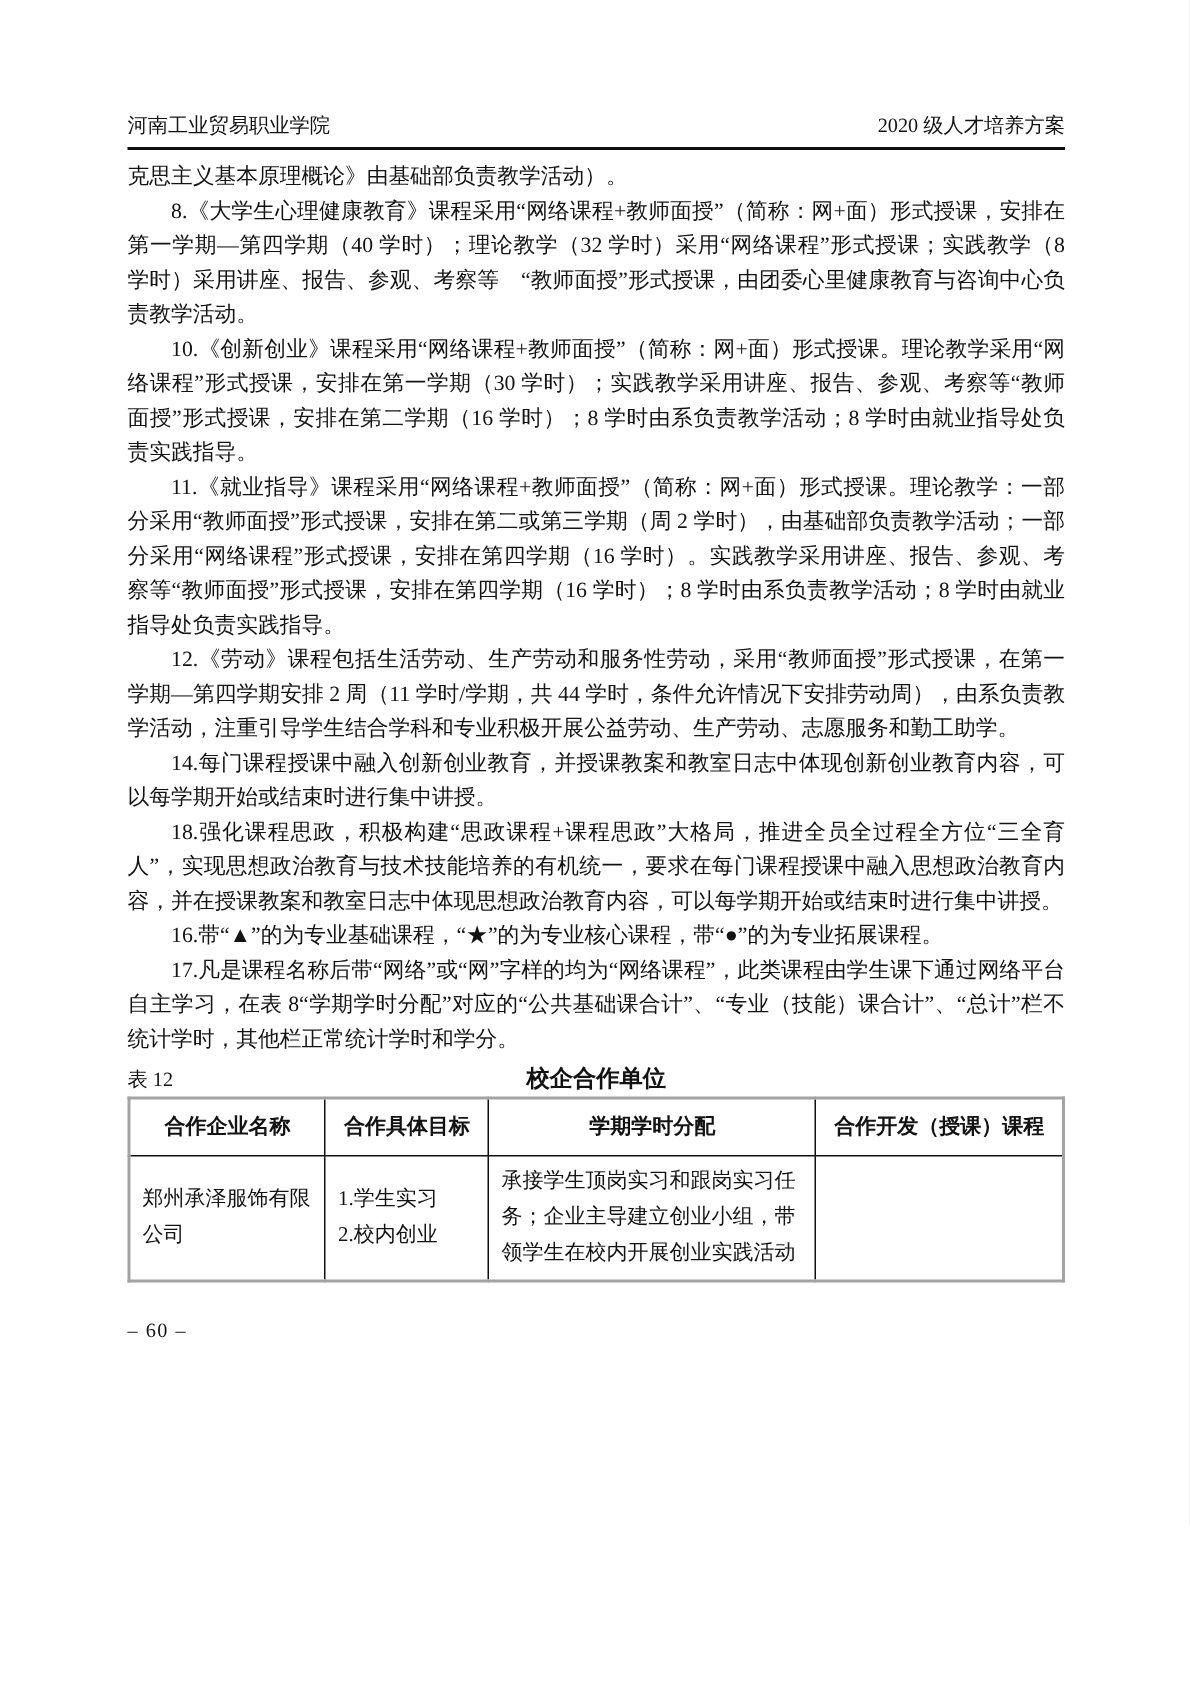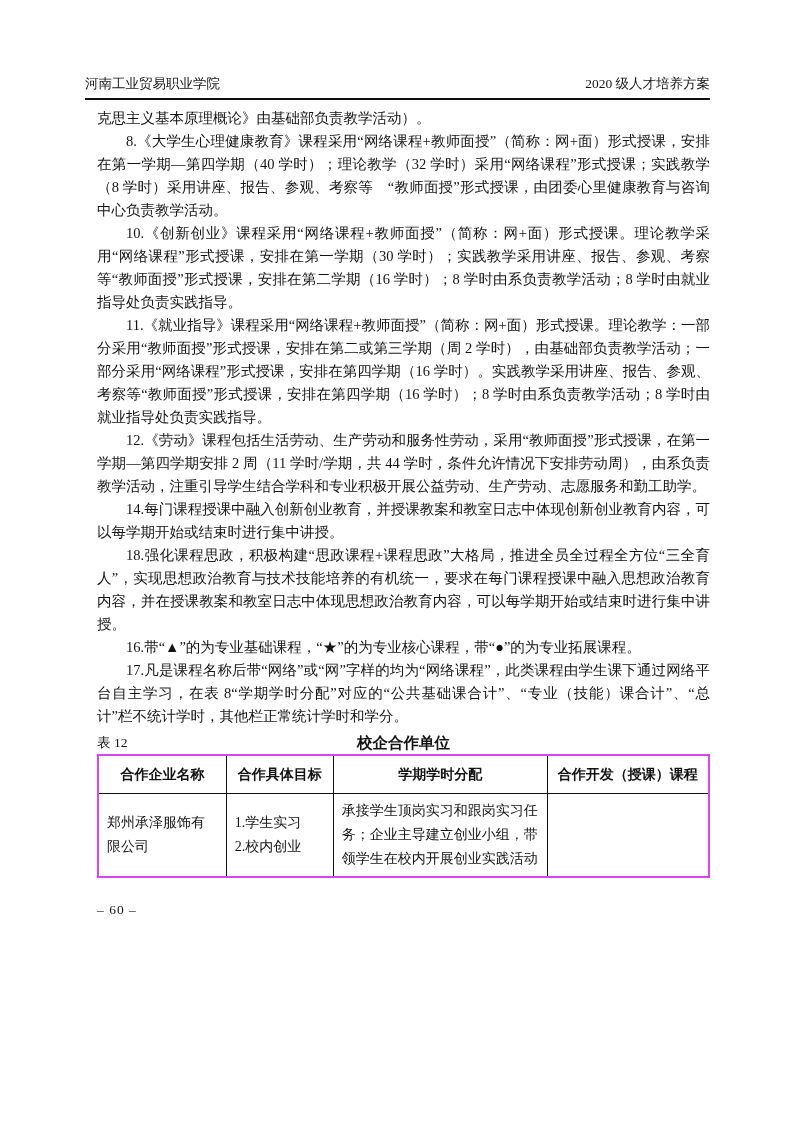--- a/index.html
+++ b/index.html
@@ -22,21 +22,20 @@
     font-size: 13.5px;
     line-height: 16px;
     padding-bottom: 6px;
     border-bottom: 2px solid #101010;
   }
   .doc-body {
     margin-top: 7px;
     font-size: 14.5px;
     line-height: 23px;
     text-align: justify;
-    margin-left: 12px;
   }
   .doc-body p { margin: 0; text-indent: 2em; word-break: break-all; }
   .doc-body p.continuation { text-indent: 0; }
   .section-heading {
     margin: 7px 0 0 0;
     padding-left: 28px;
     font-size: 16px;
     font-weight: bold;
     line-height: 26px;
     text-align: left;
@@ -54,21 +53,21 @@
     position: absolute;
     left: 0; right: 0;
     text-align: center;
     font-weight: bold;
     font-size: 15.5px;
   }
   table.coop-table {
     width: 100%;
     border-collapse: collapse;
     table-layout: fixed;
-    border: 2px solid #d946ef;
+    border: 2px solid #a3a3a3;
     font-size: 14px;
   }
   table.coop-table th {
     border: 1.5px solid #101010;
     height: 37px;
     font-weight: bold;
     text-align: center;
     vertical-align: middle;
     padding: 0 2px;
   }

